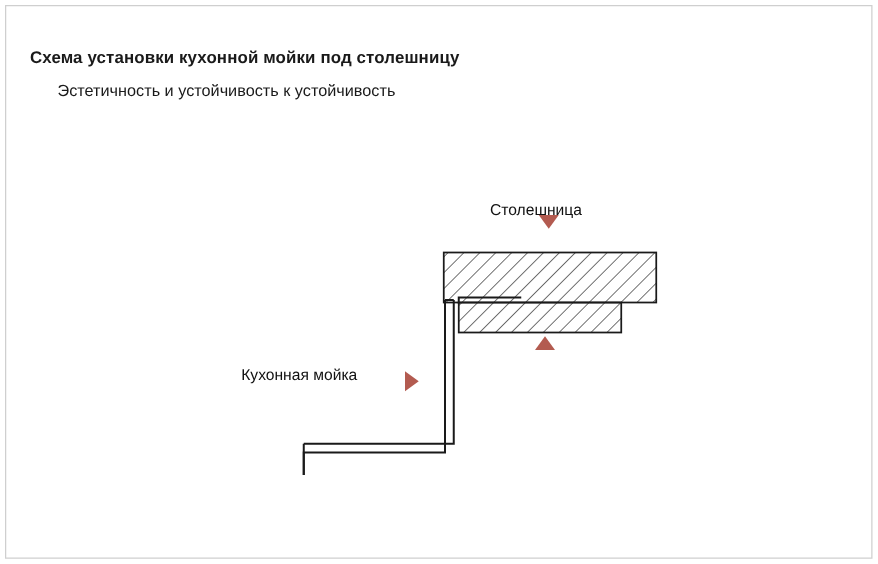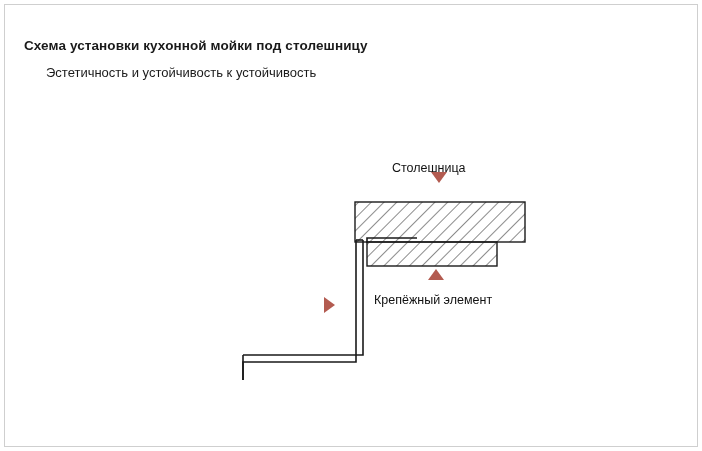--- a/index.html
+++ b/index.html
@@ -108,17 +108,17 @@
     <path d="M 417 238 L 367 238 L 367 243" fill="none" stroke="#1a1a1a" stroke-width="1.6"></path>
     <path d="M 363 240 L 363 355 L 243 355" fill="none" stroke="#1a1a1a" stroke-width="1.6"></path>
     <path d="M 356 240 L 356 362 L 243 362 L 243 380" fill="none" stroke="#1a1a1a" stroke-width="1.6"></path>
     <path d="M 356 240 L 363 240" fill="none" stroke="#1a1a1a" stroke-width="1.6"></path>
     <path d="M 243 355 L 243 380" fill="none" stroke="#1a1a1a" stroke-width="1.6"></path>
   </svg>
 
   <div class="label" id="label-countertop">Столешница</div>
   <div class="tri tri-down" id="arrow-countertop"></div>
 
+  <div class="label" id="label-sink">Кухонная мойка</div>
   <div class="tri tri-right" id="arrow-sink"></div>
 
-  <div class="label" id="label-fastener">Крепёжный элемент</div>
   <div class="tri tri-up" id="arrow-fastener"></div>
 </div>
 
 </body></html>

